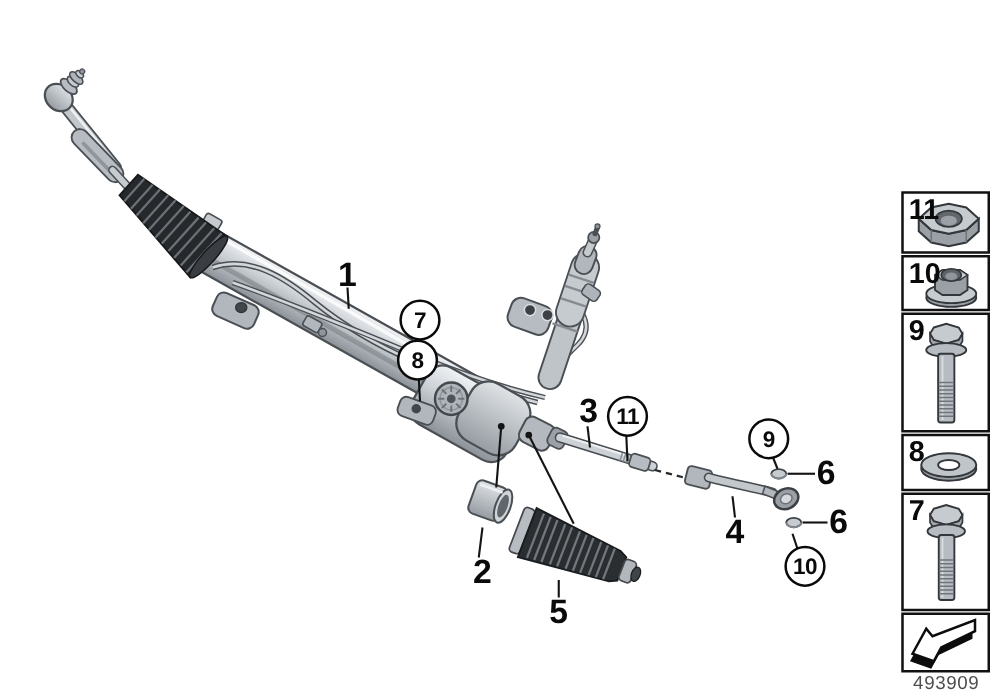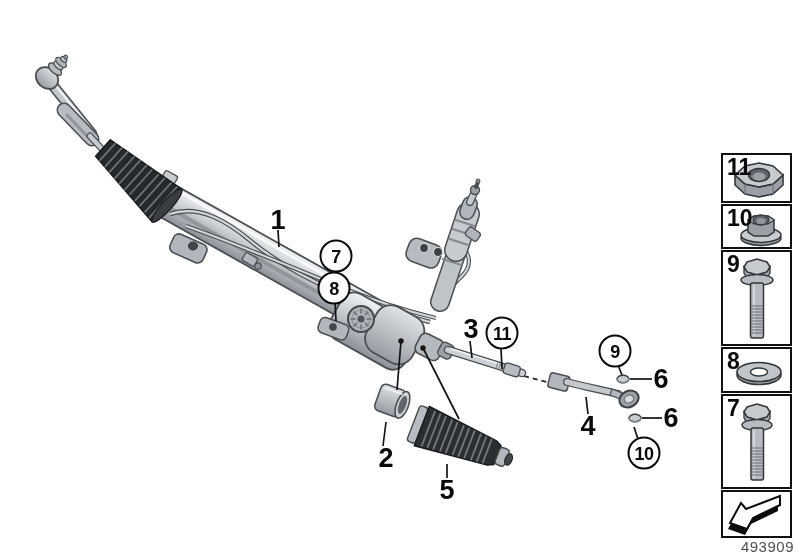--- a/index.html
+++ b/index.html
@@ -24,21 +24,21 @@
   .sb-box{
     position:absolute;left:721px;width:71px;background:#ffffff;
     border:2px solid #111111;box-sizing:border-box;z-index:4;
   }
   .sb-num{
     position:absolute;left:4px;top:1px;font-weight:700;font-size:23px;color:#0a0a0a;
     z-index:2;line-height:1;
   }
   .sb-icon{position:absolute;z-index:1;}
   .part-number{
-    position:absolute;left:720px;top:538px;width:74px;text-align:right;
+    position:absolute;left:720px;top:538px;width:74px;text-align:center;
     font-size:15px;color:#4f4f4f;letter-spacing:0.5px;z-index:4;
   }
 </style>
 </head>
 <body>
 
 <div class="stage">
 
   <svg class="art" width="800" height="560" viewBox="0 0 800 560">
     <defs>

